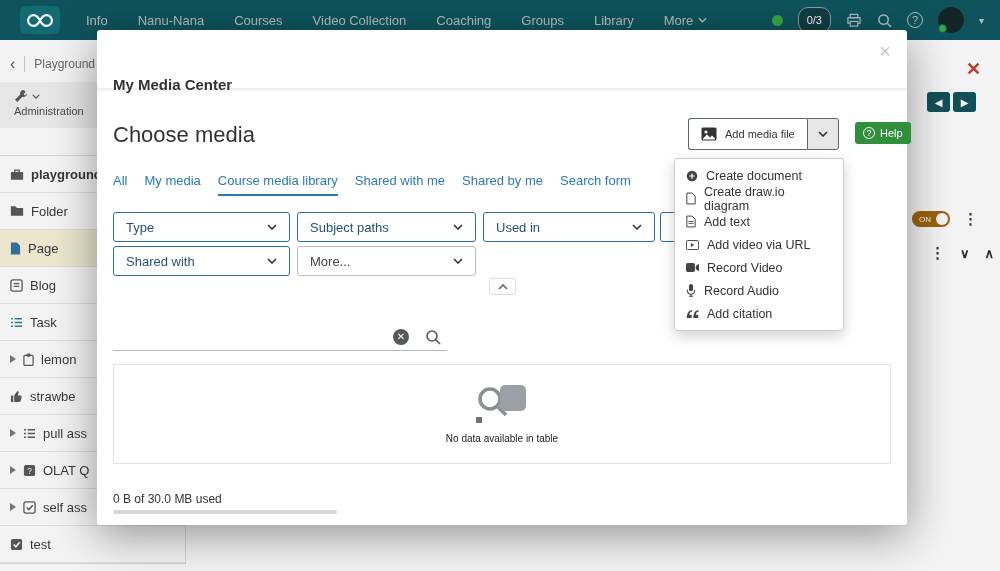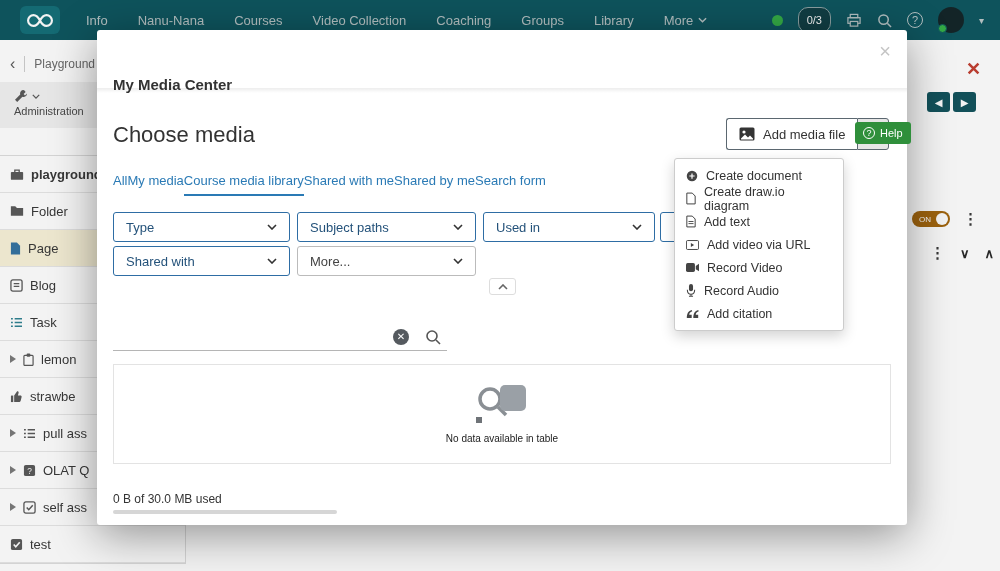--- a/index.html
+++ b/index.html
@@ -53,28 +53,28 @@
   .backdrop { position:absolute; inset:0; background:rgba(100,100,100,0.08); z-index:2; }
   .modal { position:absolute; left:97px; top:30px; width:810px; height:495px; background:#fff;
            border-radius:3px; box-shadow:0 10px 45px rgba(0,0,0,0.4); z-index:3; }
   .modal-title { position:absolute; left:16px; top:22px; font-size:15px; font-weight:bold; color:#333;margin-top:24px; }
   .modal-close { position:absolute; right:16px; top:10px; font-size:20px; color:#c4c4c4; }
   .header-line { position:absolute; left:0; top:58px; width:100%; height:5px;
                  background:linear-gradient(rgba(0,0,0,0.07), rgba(0,0,0,0)); }
   .heading { position:absolute; left:16px; top:92px; font-size:22px; color:#333; font-weight:500; }
   .add-btn { position:absolute; left:591px; top:88px; height:32px; display:flex; }
   .add-main { display:flex; align-items:center; gap:8px; padding:0 12px; border:1px solid #5b6770;
-              border-right:none; border-radius:3px 0 0 3px; font-size:13px; color:#333; background:#fff;margin-left:38px; }
+              border-right:none; border-radius:3px 0 0 3px; font-size:11px; color:#333; background:#fff; }
   .add-caret { width:32px; border:1px solid #5b6770; border-radius:0 3px 3px 0; background:#e6e6e6;
                display:flex; align-items:center; justify-content:center; }
   .help-badge { position:absolute; left:758px; top:92px; height:22px; background:#2f8f3b; border-radius:3px;
                 color:#fff; font-size:11px; display:flex; align-items:center; gap:5px; padding:0 8px; }
   .help-q { width:12px; height:12px; border:1px solid #fff; border-radius:50%; font-size:9px;
             display:flex; align-items:center; justify-content:center; }
-  .tabs { position:absolute; left:16px; top:143px; display:flex; font-size:13px; }
+  .tabs { position:absolute; left:16px; top:143px; display:flex; gap:17px; font-size:13px; }
   .tab { color:#2a7ab5; padding-bottom:6px; cursor:default; }
   .tab.active { border-bottom:2px solid #2a7ab5; }
   .filter { position:absolute; height:30px; border:1px solid #2e6da4; border-radius:3px; background:#fff;
             display:flex; align-items:center; justify-content:space-between; padding:0 12px;
             font-size:13px; color:#24527a; }
   .filter.gray { border-color:#bbb; color:#444; }
   .f1 { left:16px;  top:182px; width:177px; }
   .f2 { left:200px; top:182px; width:179px; }
   .f3 { left:386px; top:182px; width:172px; }
   .f4 { left:563px; top:182px; width:181px; }

